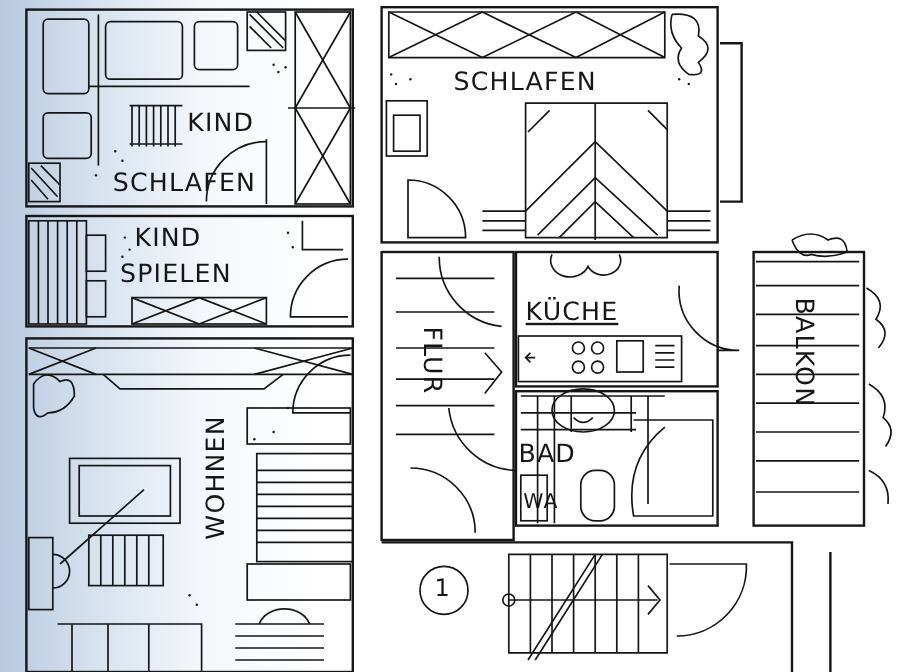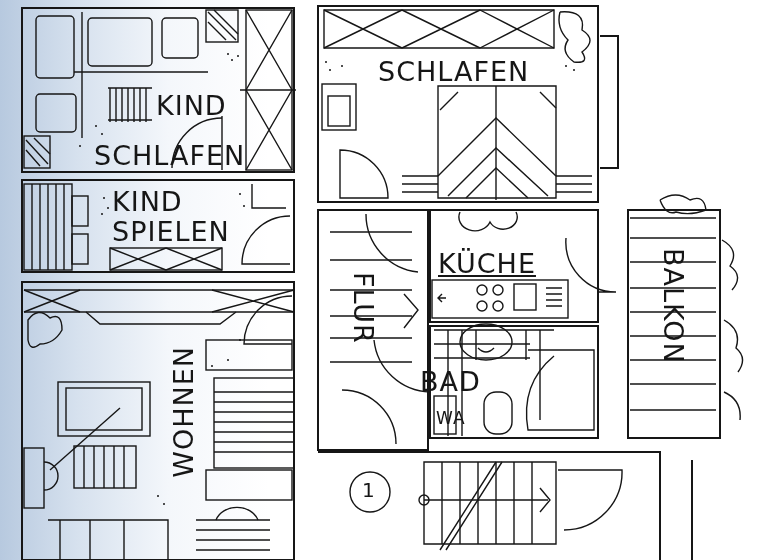--- a/index.html
+++ b/index.html
@@ -1,21 +1,21 @@
 <!DOCTYPE html>
 <html><head>
 <meta charset="utf-8">
 <style>
   html,body{margin:0;padding:0;}
   body{width:768px;height:560px;overflow:hidden;background:#fff;font-family:"DejaVu Sans",sans-serif;}
   #plan{position:absolute;left:0;top:0;width:768px;height:560px;}
   .bg{position:absolute;left:0;top:0;width:768px;height:560px;
       background:linear-gradient(90deg,#b7c9df 0%,#d6e1ee 10%,#f4f7fb 22%,#ffffff 35%,#ffffff 100%);}
   svg{position:absolute;left:0;top:0;}
-  .lbl{position:absolute;font-family:"DejaVu Sans",sans-serif;color:#161616;font-size:27px;letter-spacing:1px;white-space:nowrap;}
+  .lbl{position:absolute;font-family:"DejaVu Sans",sans-serif;color:#161616;font-size:21px;letter-spacing:1px;white-space:nowrap;}
   .vert{writing-mode:vertical-rl;}
 </style>
 </head>
 <body>
 
 <div id="plan">
   <div class="bg"></div>
 
   <svg width="768" height="560" viewBox="0 0 768 560" fill="none" stroke="#161616" stroke-width="1.4">
 
@@ -166,22 +166,22 @@
         <circle cx="228" cy="360" r="1"></circle>
         <circle cx="212" cy="366" r="1"></circle>
       <circle cx="158" cy="496" r="1"></circle>
         <circle cx="164" cy="504" r="1"></circle>
     </g>
   </svg>
 
   <div class="lbl" style="left:156px;top:90px;">KIND</div>
   <div class="lbl" style="left:94px;top:140px;">SCHLAFEN</div>
   <div class="lbl" style="left:112px;top:186px;">KIND</div>
-  <div class="lbl" style="left:112px;top:216px;">SPIELEN</div>
+  <div class="lbl" style="left:100px;top:216px;">SPIELEN</div>
   <div class="lbl" style="left:378px;top:56px;">SCHLAFEN</div>
   <div class="lbl" style="left:438px;top:248px;text-decoration:underline;">KÜCHE</div>
   <div class="lbl vert" style="left:348px;top:272px;">FLUR</div>
-  <div class="lbl" style="left:420px;top:366px;">BAD</div>
+  <div class="lbl" style="left:432px;top:366px;">BAD</div>
   <div class="lbl" style="left:436px;top:408px;font-size:17px;">WA</div>
   <div class="lbl vert" style="left:658px;top:248px;">BALKON</div>
   <div class="lbl vert" style="left:168px;top:346px;transform:rotate(180deg);">WOHNEN</div>
   <div class="lbl" style="left:362px;top:478px;font-size:20px;">1</div>
 </div>
 
 </body></html>

